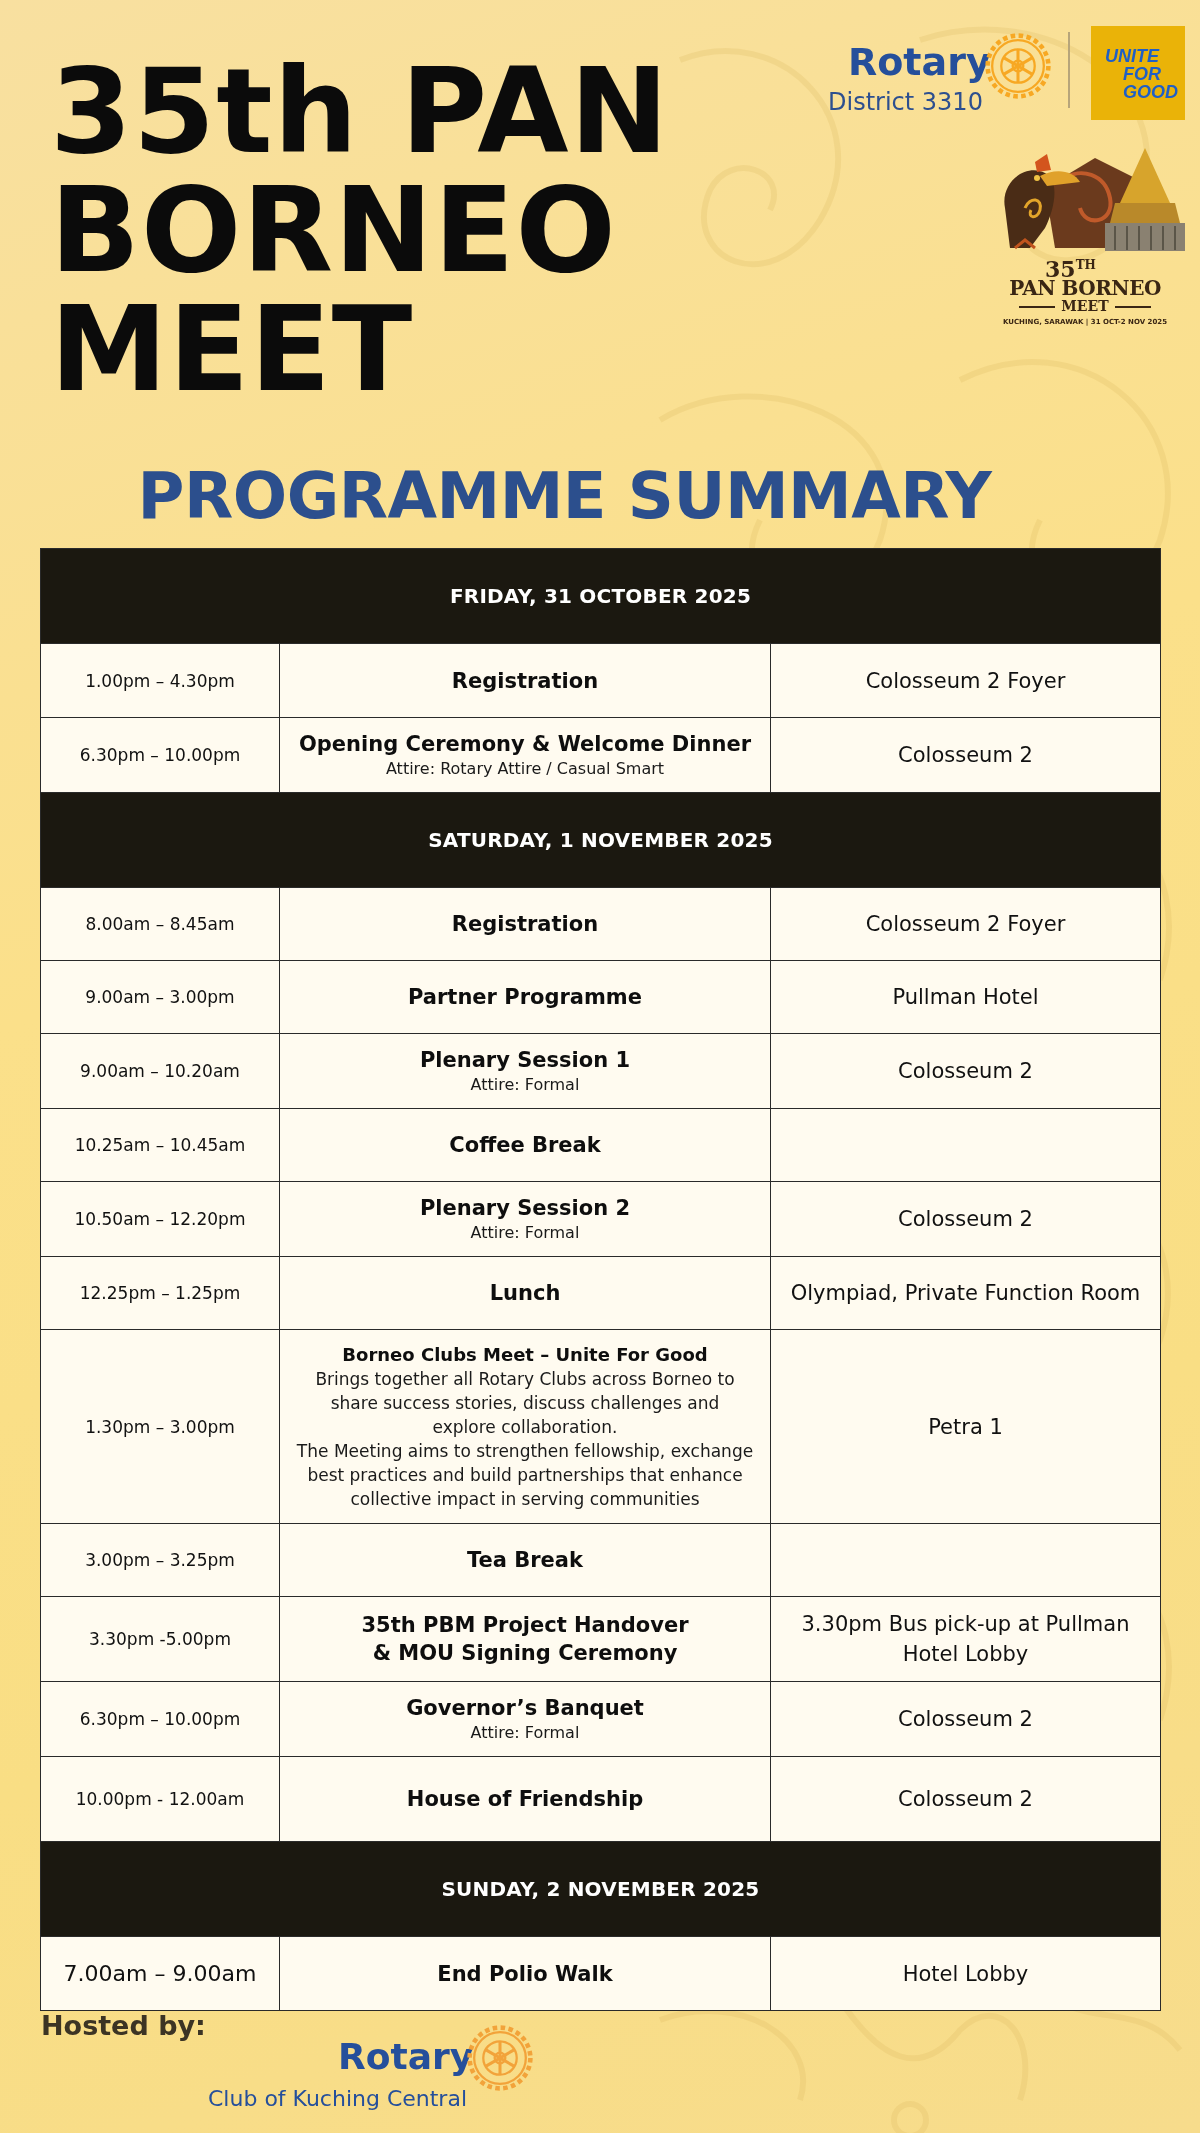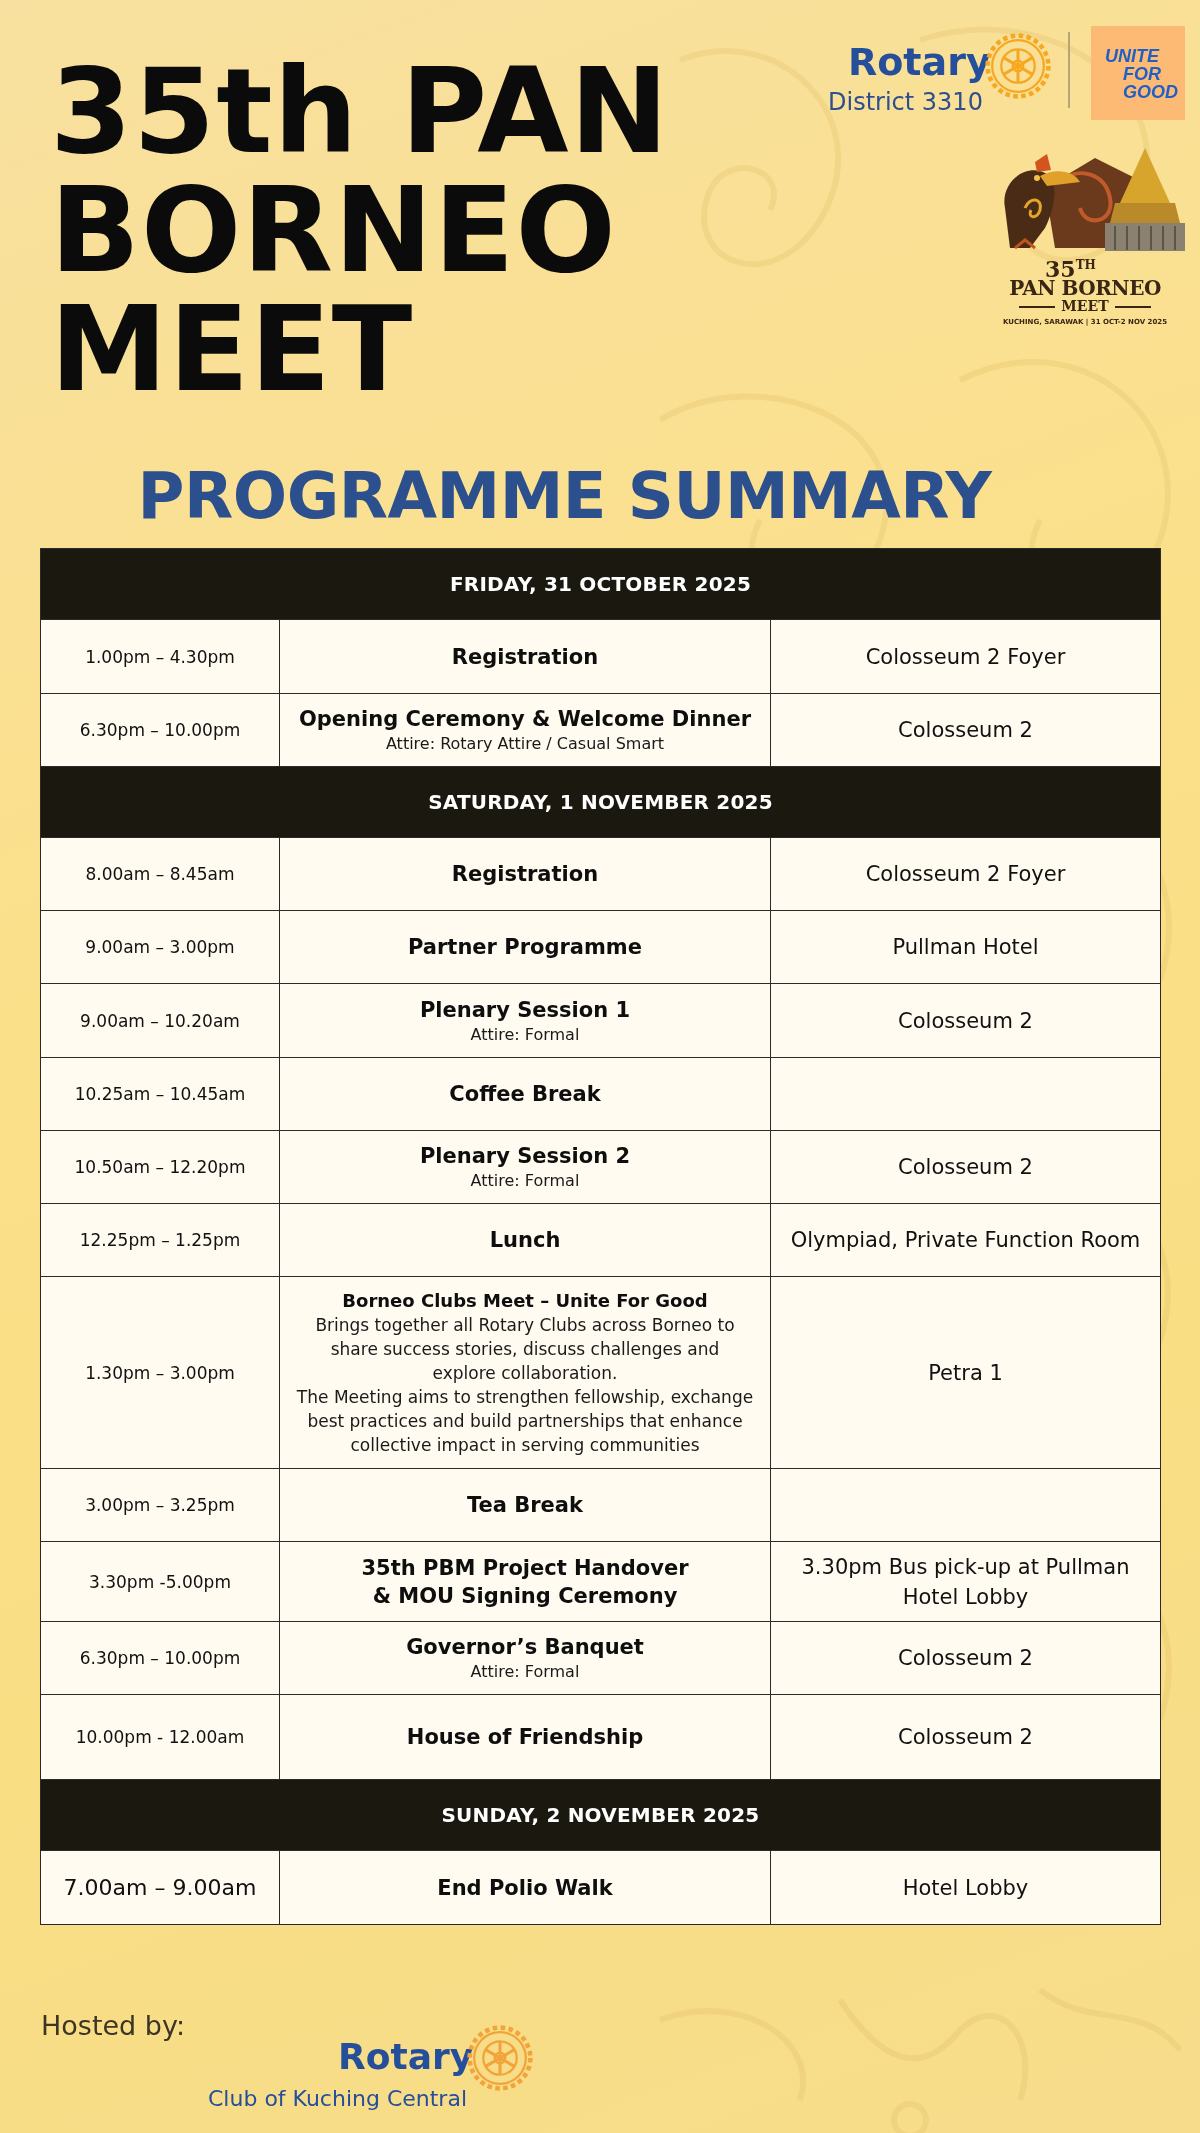--- a/index.html
+++ b/index.html
@@ -17,52 +17,52 @@
     font-family: "DejaVu Sans", sans-serif; font-weight: bold;
     font-size: 118px; line-height: 119px; letter-spacing: 1px; color: #0b0b0b;
   }
   .main-title span { display: block; }
 
   .rotary-district { position: absolute; left: 826px; top: 36px; width: 230px; height: 90px; }
   .rotary-word { position: absolute; left: 22px; top: 4px; font-family: "DejaVu Sans", sans-serif; font-weight: bold; font-size: 38px; color: #254f9b; }
   .district-word { position: absolute; left: 2px; top: 52px; font-family: "DejaVu Sans", sans-serif; font-size: 24px; color: #2d4f8f; }
   .wheel { position: absolute; }
   .v-divider { position: absolute; left: 1068px; top: 32px; width: 2px; height: 76px; background: #b7a57a; }
-  .unite-box { position: absolute; left: 1091px; top: 26px; width: 94px; height: 94px; background: #fdba74; }
+  .unite-box { position: absolute; left: 1091px; top: 26px; width: 94px; height: 94px; background: #eab308; }
   .unite-box div { position: absolute; font-family: "Liberation Sans", sans-serif; font-weight: bold; font-style: italic; font-size: 18px; line-height: 20px; color: #1f5fc6; }
 
   .pbm-logo { position: absolute; left: 985px; top: 148px; width: 200px; height: 190px; }
   .pbm-35 { position: absolute; left: 60px; top: 108px; font-family: "DejaVu Serif", serif; font-weight: bold; font-size: 22px; color: #3a2614; }
   .pbm-35 sup { font-size: 12px; }
   .pbm-name { position: absolute; left: 14px; top: 128px; width: 172px; text-align: center; font-family: "DejaVu Serif", serif; font-weight: bold; font-size: 20px; color: #3a2614; letter-spacing: -0.5px; }
   .pbm-meet { position: absolute; left: 14px; top: 150px; width: 172px; text-align: center; font-family: "DejaVu Serif", serif; font-weight: bold; font-size: 14px; color: #3a2614; }
   .pbm-meet::before, .pbm-meet::after { content: ""; display: inline-block; width: 36px; height: 2px; background: #3a2614; vertical-align: middle; margin: 0 6px; }
   .pbm-loc { position: absolute; left: 4px; top: 170px; width: 192px; text-align: center; font-family: "DejaVu Sans", sans-serif; font-weight: bold; font-size: 7px; color: #3a2614; }
 
   .section-title {
     position: absolute; left: 0; width: 1129px; top: 458px; margin: 0; text-align: center;
     font-family: "DejaVu Sans", sans-serif; font-weight: bold; font-size: 64px; line-height: 76px;
     color: #2c4f8d; letter-spacing: -0.5px;
   }
 
   .schedule { position: absolute; left: 40px; top: 548px; width: 1120px; border-collapse: collapse; table-layout: fixed; }
-  .schedule td { border: 1.5px solid #2a2a2a; background: #fffbf0; text-align: center; vertical-align: middle; padding: 0 6px; }
+  .schedule td { border: 1.5px solid #2a2a2a; background: #fffbf0; text-align: center; vertical-align: middle; padding: 12px 6px; }
   .schedule col.c1 { width: 239px; }
   .schedule col.c2 { width: 491px; }
   .schedule col.c3 { width: 390px; }
   .day-row td { background: #1b1810; color: #fff; font-weight: bold; font-size: 20px; height: 70px; letter-spacing: 0.2px; }
   .time { font-size: 17px; color: #111; }
   .time.big { font-size: 22px; }
   .event-title { display: block; font-weight: bold; font-size: 21px; line-height: 28px; color: #0e0e0e; }
   .event-sub { display: block; font-size: 16px; line-height: 22px; color: #1a1a1a; }
   .event-title.small { font-size: 18px; line-height: 25px; }
   .event-desc { display: block; font-size: 17px; line-height: 24px; color: #1a1a1a; }
   .venue { font-size: 21px; line-height: 30px; color: #111; }
 
-  .hosted-by { position: absolute; left: 41px; top: 2010px; font-family: "DejaVu Sans", sans-serif; font-weight: normal; font-size: 27px; color: #3c3424; }
+  .hosted-by { position: absolute; left: 41px; top: 2010px; font-family: "DejaVu Sans", sans-serif; font-weight: bold; font-size: 27px; color: #3c3424; }
   .host-logo { position: absolute; left: 200px; top: 2020px; width: 360px; height: 100px; }
   .host-rotary { position: absolute; left: 138px; top: 16px; font-family: "DejaVu Sans", sans-serif; font-weight: bold; font-size: 36px; color: #254f9b; }
   .host-club { position: absolute; left: 8px; top: 66px; font-family: "DejaVu Sans", sans-serif; font-size: 22px; color: #254f9b; }
 </style>
 </head>
 <body>
 
 <svg class="pattern" viewBox="0 0 580 2133">
   <path d="M60 60 C 160 20, 260 120, 200 220 C 150 300, 60 260, 90 190 C 110 150, 170 170, 150 210"></path>
   <path d="M300 40 C 420 0, 560 80, 520 200 C 490 290, 380 270, 400 200"></path>

